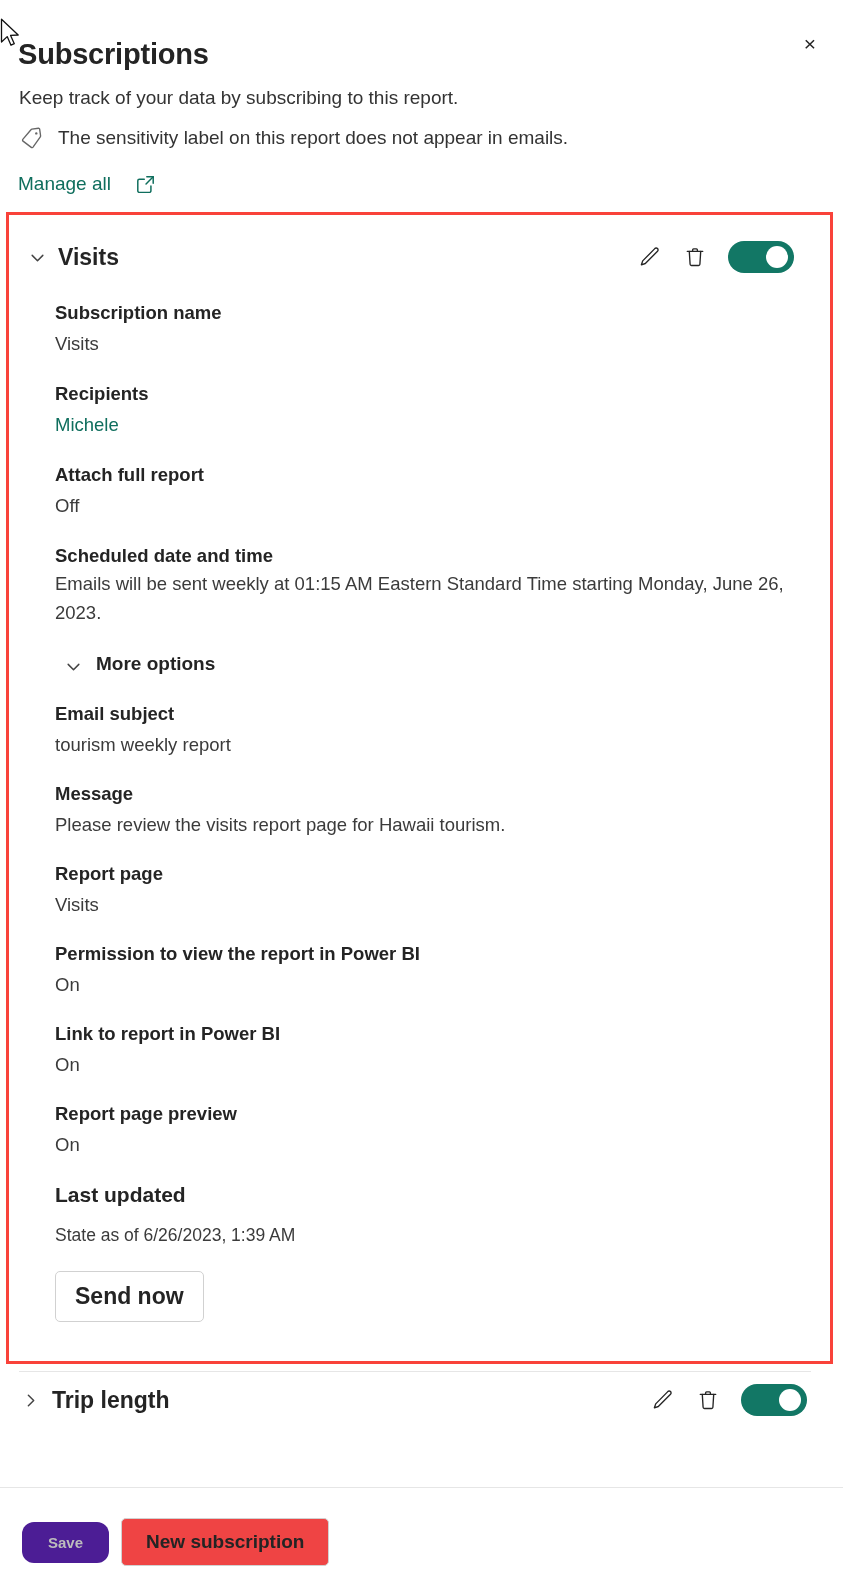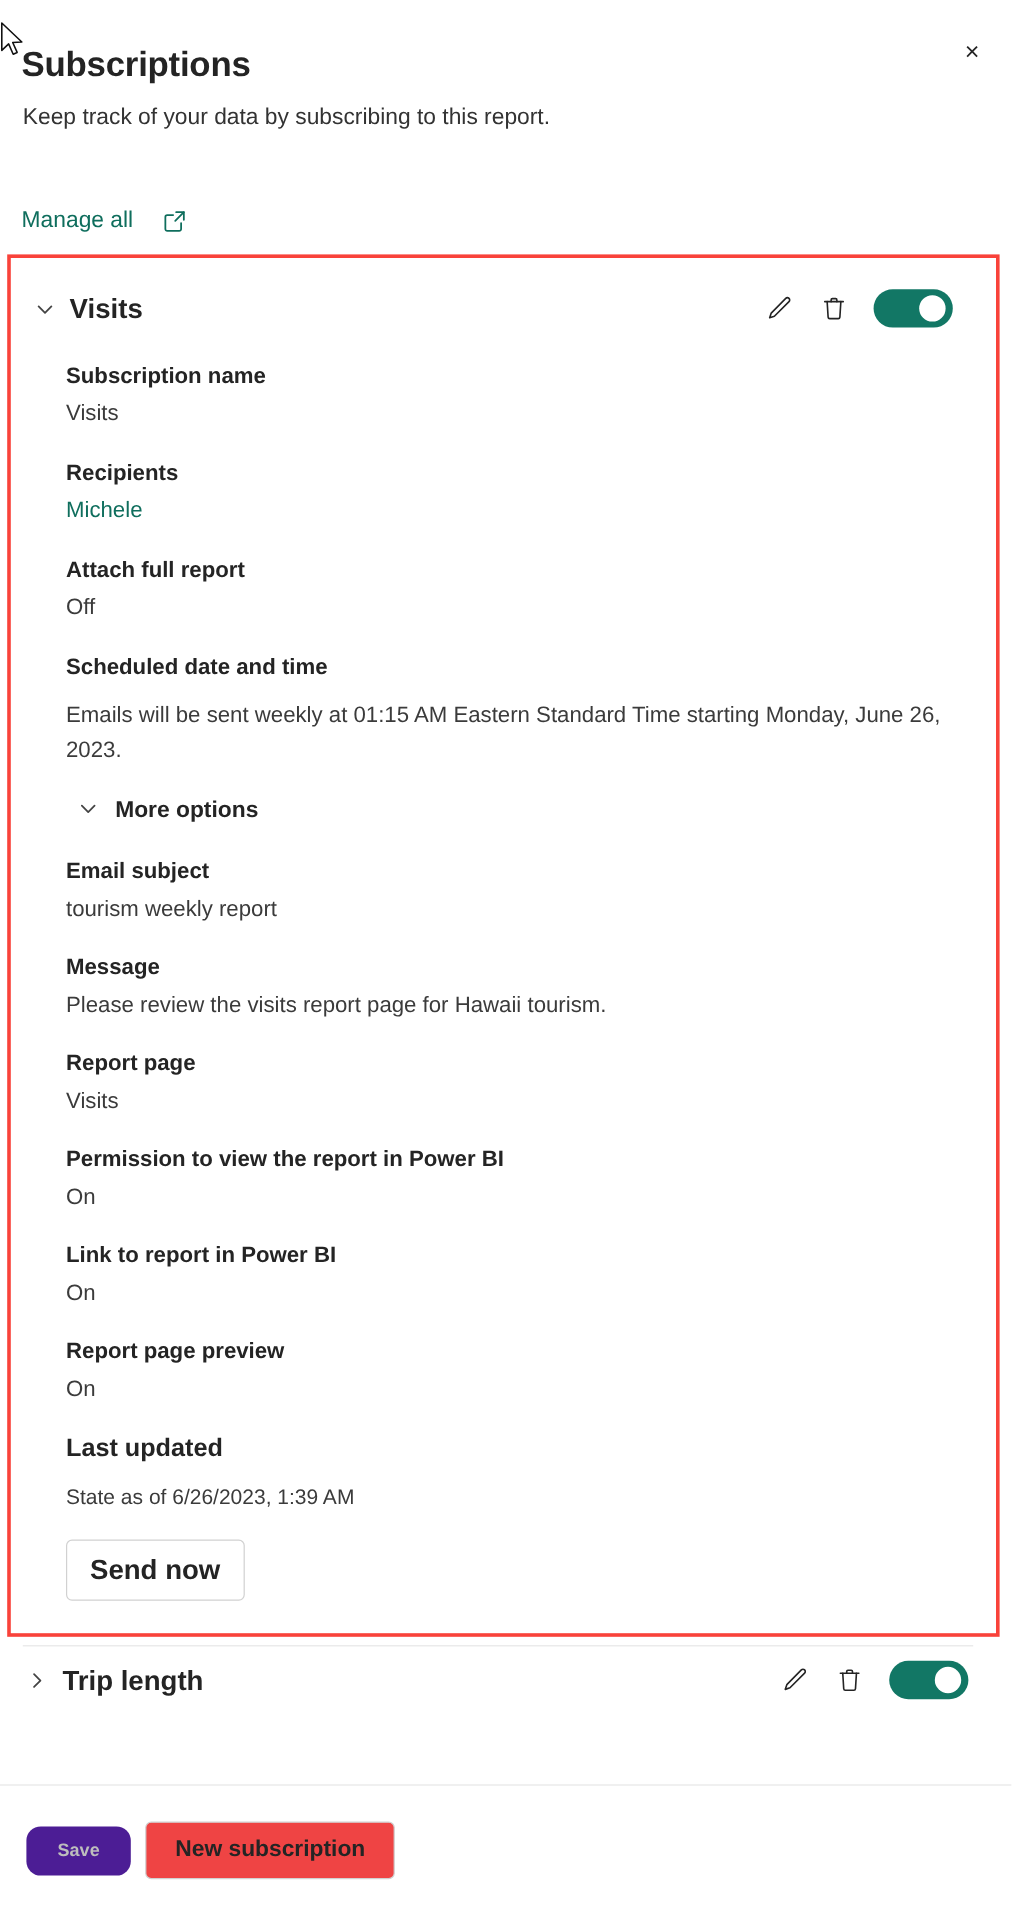--- a/index.html
+++ b/index.html
@@ -200,26 +200,26 @@
     margin-bottom: 5px;
   }
   .field-value {
     font-size: 18.5px;
     color: #3b3b3b;
     line-height: 26px;
   }
   .field-value.link { color: #0f6e5d; cursor: pointer; }
 
   .field.schedule { margin-bottom: 22px; }
-  .field.schedule .field-label { margin-bottom: 12px; }
+  .field.schedule .field-label { margin-bottom: 0; }
   .field.schedule .field-value { line-height: 29px; }
 
   .more-options {
     display: flex;
-    align-items: flex-start;
+    align-items: flex-end;
     gap: 14px;
     margin: 26px 0 26px 10px;
     cursor: pointer;
   }
   .more-options-label {
     font-size: 19px;
     font-weight: 600;
     color: #242424;
   }
 
@@ -333,20 +333,29 @@
 
 <div class="pane">
 
   <div class="header">
     <div class="pane-title">Subscriptions</div>
     <button class="close-btn">×</button>
   </div>
 
   <div class="subtitle">Keep track of your data by subscribing to this report.</div>
 
+  <div class="sensitivity-row">
+    <span>
+      <svg class="tag-icon" viewBox="0 0 24 24" fill="none" stroke="#666666" stroke-width="1.3">
+        <path d="M13.6 3.2 H20 a1 1 0 0 1 1 1 V10.6 a1.3 1.3 0 0 1 -0.4 0.95 L12.3 20.4 a1.2 1.2 0 0 1 -1.7 0 L3.6 13.4 a1.2 1.2 0 0 1 0 -1.7 L12.65 3.6 a1.3 1.3 0 0 1 0.95 -0.4 z" transform="rotate(-8 12 12)"></path>
+        <circle cx="16.6" cy="7.1" r="1.15" fill="#666666" stroke="none"></circle>
+      </svg>
+    </span>
+    <span class="sensitivity-text">The sensitivity label on this report does not appear in emails.</span>
+  </div>
 
   <a class="manage-all">
     <span class="manage-all-label">Manage all</span>
     <span>
       <svg class="external-icon" viewBox="0 0 24 24" fill="none" stroke="#0f6e5d" stroke-width="1.7" stroke-linecap="round" stroke-linejoin="round">
         <path d="M13.5 3.2 H20.8 V10.5"></path>
         <path d="M20.8 3.2 L12.6 11.4"></path>
         <path d="M18.2 13.6 V19.2 a1.8 1.8 0 0 1 -1.8 1.8 H5.0 a1.8 1.8 0 0 1 -1.8 -1.8 V7.8 a1.8 1.8 0 0 1 1.8 -1.8 H10.6"></path>
       </svg>
     </span>

